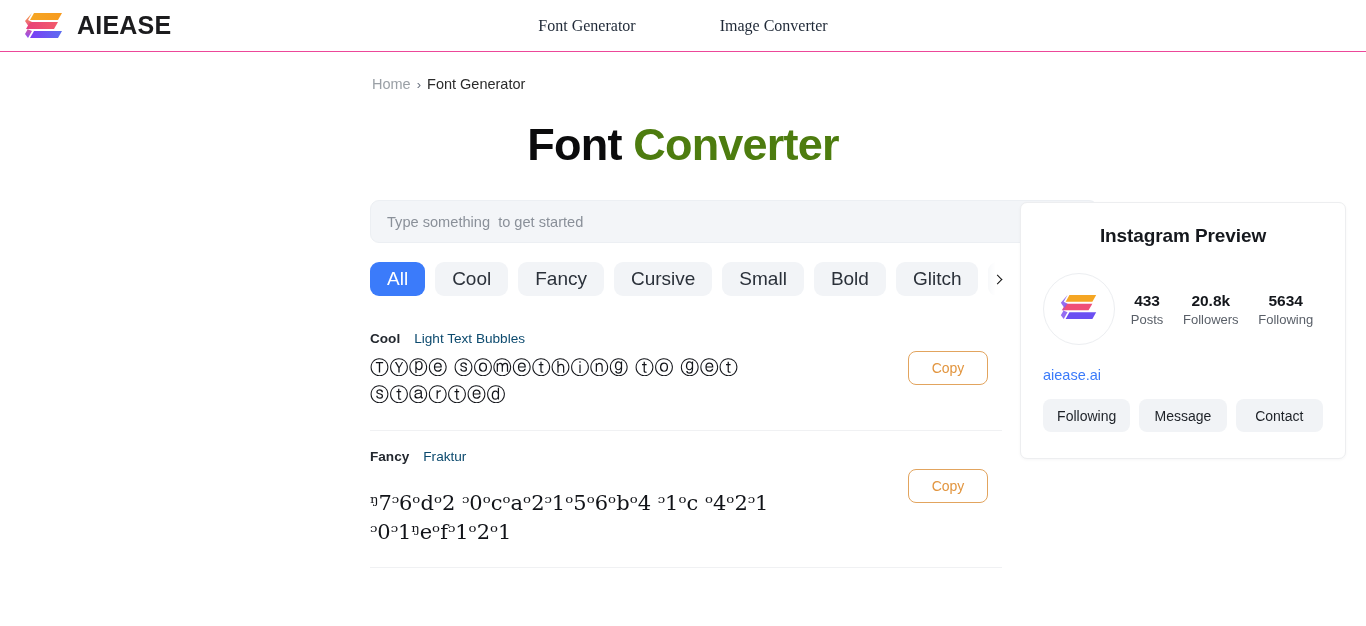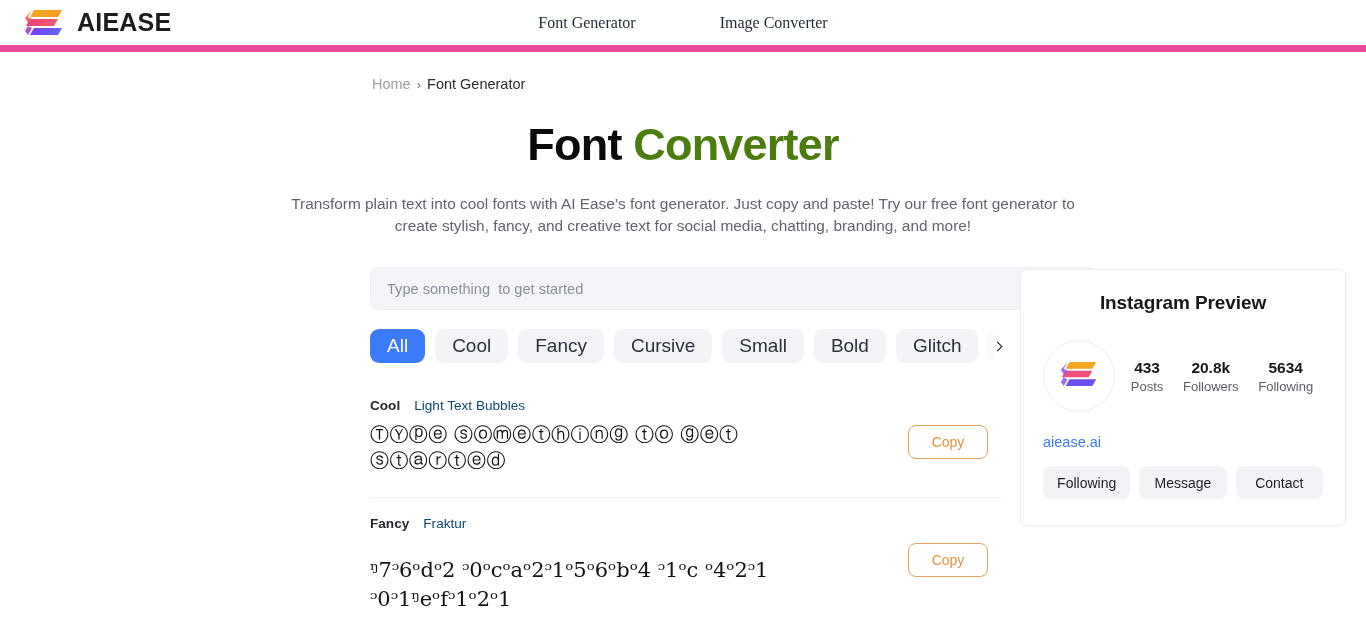--- a/index.html
+++ b/index.html
@@ -12,21 +12,21 @@
     font-family: "Liberation Sans", sans-serif;
     -webkit-font-smoothing: antialiased;
   }
 
   
   .header {
     position: relative;
     height: 52px;
     width: 1366px;
     background: #ffffff;
-    border-bottom: 7px solid #ec4899;
+    border-bottom: 1px solid #ec4899;
     display: flex;
     align-items: center;
   }
   .brand {
     display: flex;
     align-items: center;
     gap: 11px;
     margin-left: 22px;
     cursor: pointer;
   }
@@ -189,21 +189,21 @@
     line-height: 1.38;
     color: #111318;
     max-width: 470px;
     word-wrap: break-word;
   }
   .sample.bubbles { font-family: "DejaVu Sans", sans-serif; font-size: 19px; letter-spacing: 0.4px; }
   .sample.fraktur { font-family: "DejaVu Serif", serif; font-size: 21px; margin-top: 25px; }
   .copy-btn {
     position: absolute;
     right: 14px;
-    top: 45px;
+    top: 38px;
     width: 80px;
     height: 34px;
     border-radius: 8px;
     border: 1px solid #e2a45e;
     background: #ffffff;
     color: #e2953f;
     font-size: 14px;
     cursor: pointer;
     font-family: "Liberation Sans", sans-serif;
   }
@@ -318,21 +318,20 @@
 <div class="breadcrumb">
   <span class="crumb-home">Home</span>
   <span class="crumb-sep">›</span>
   <span class="crumb-current">Font Generator</span>
 </div>
 
 <div class="hero">
   <h1>
     <span>Font </span><span class="accent">Converter</span>
   </h1>
-  <p>Transform plain text into cool fonts with AI Ease’s font generator. Just copy and paste! Try our free font generator to create stylish, fancy, and creative text for social media, chatting, branding, and more!</p>
 </div>
 
 <div class="main">
 
   <div class="left-col">
 
     <input class="text-input" type="text" placeholder="Type something  to get started" style="">
 
     <div class="chips-wrap">
       <div class="chips">

